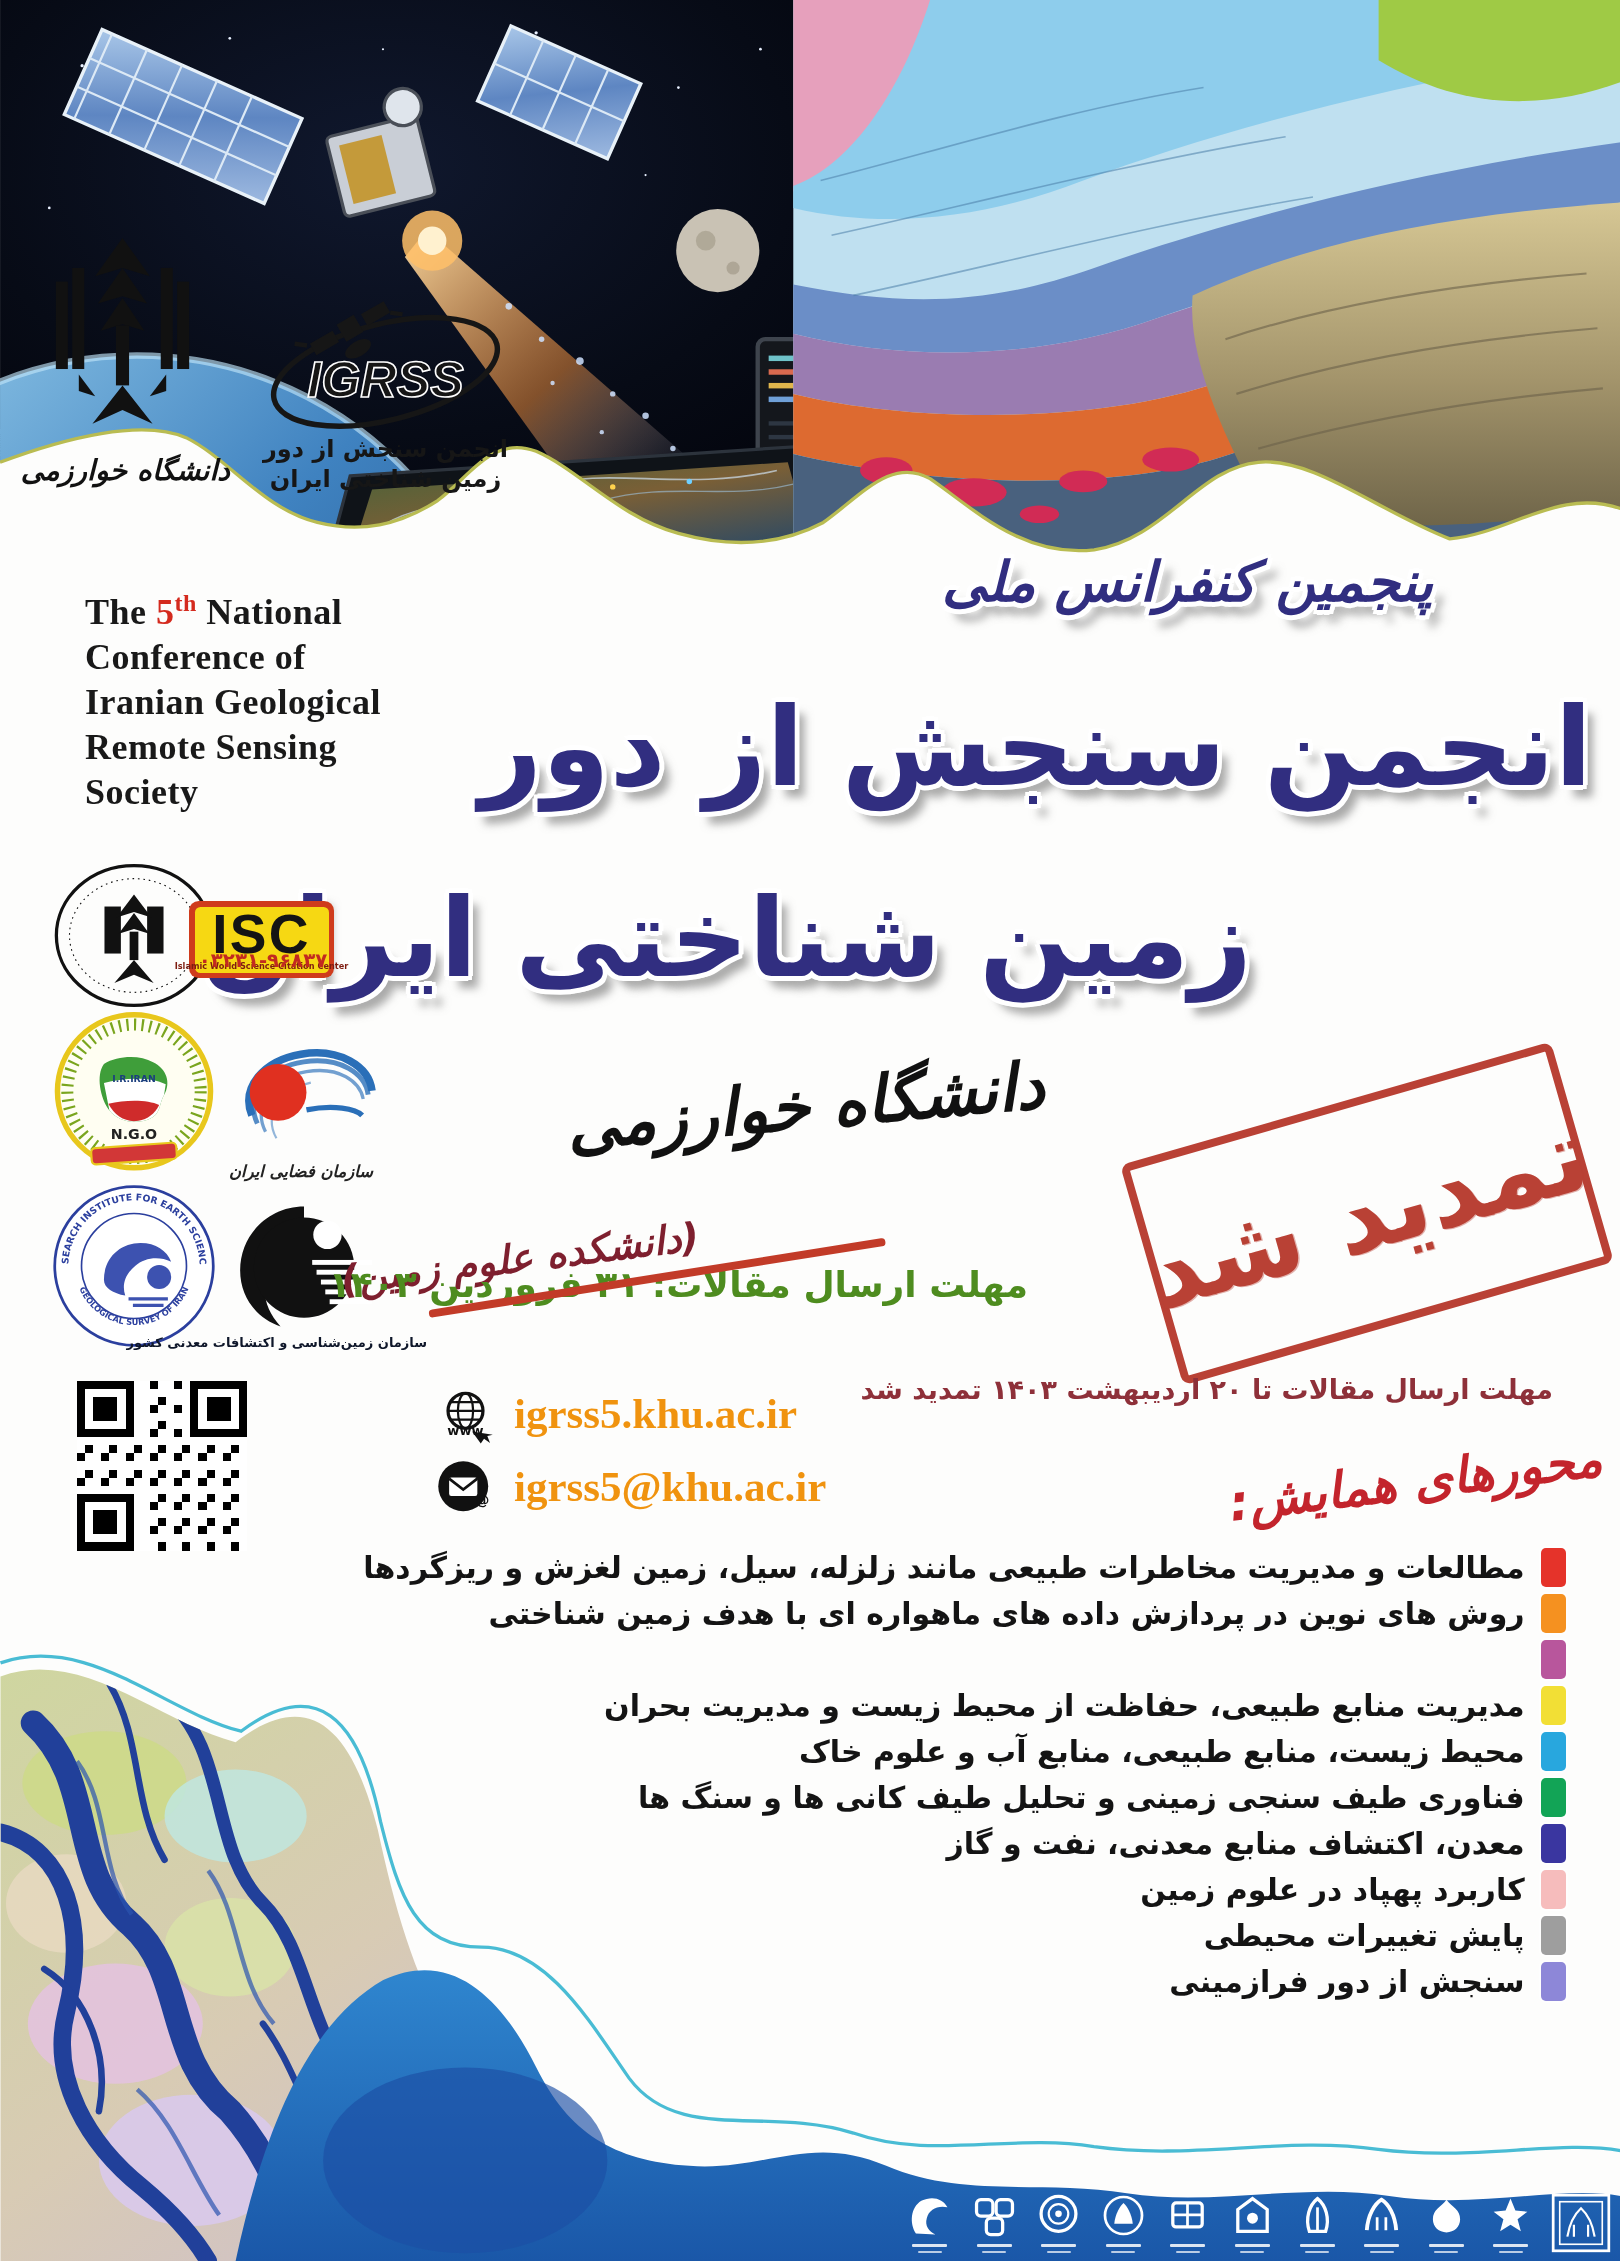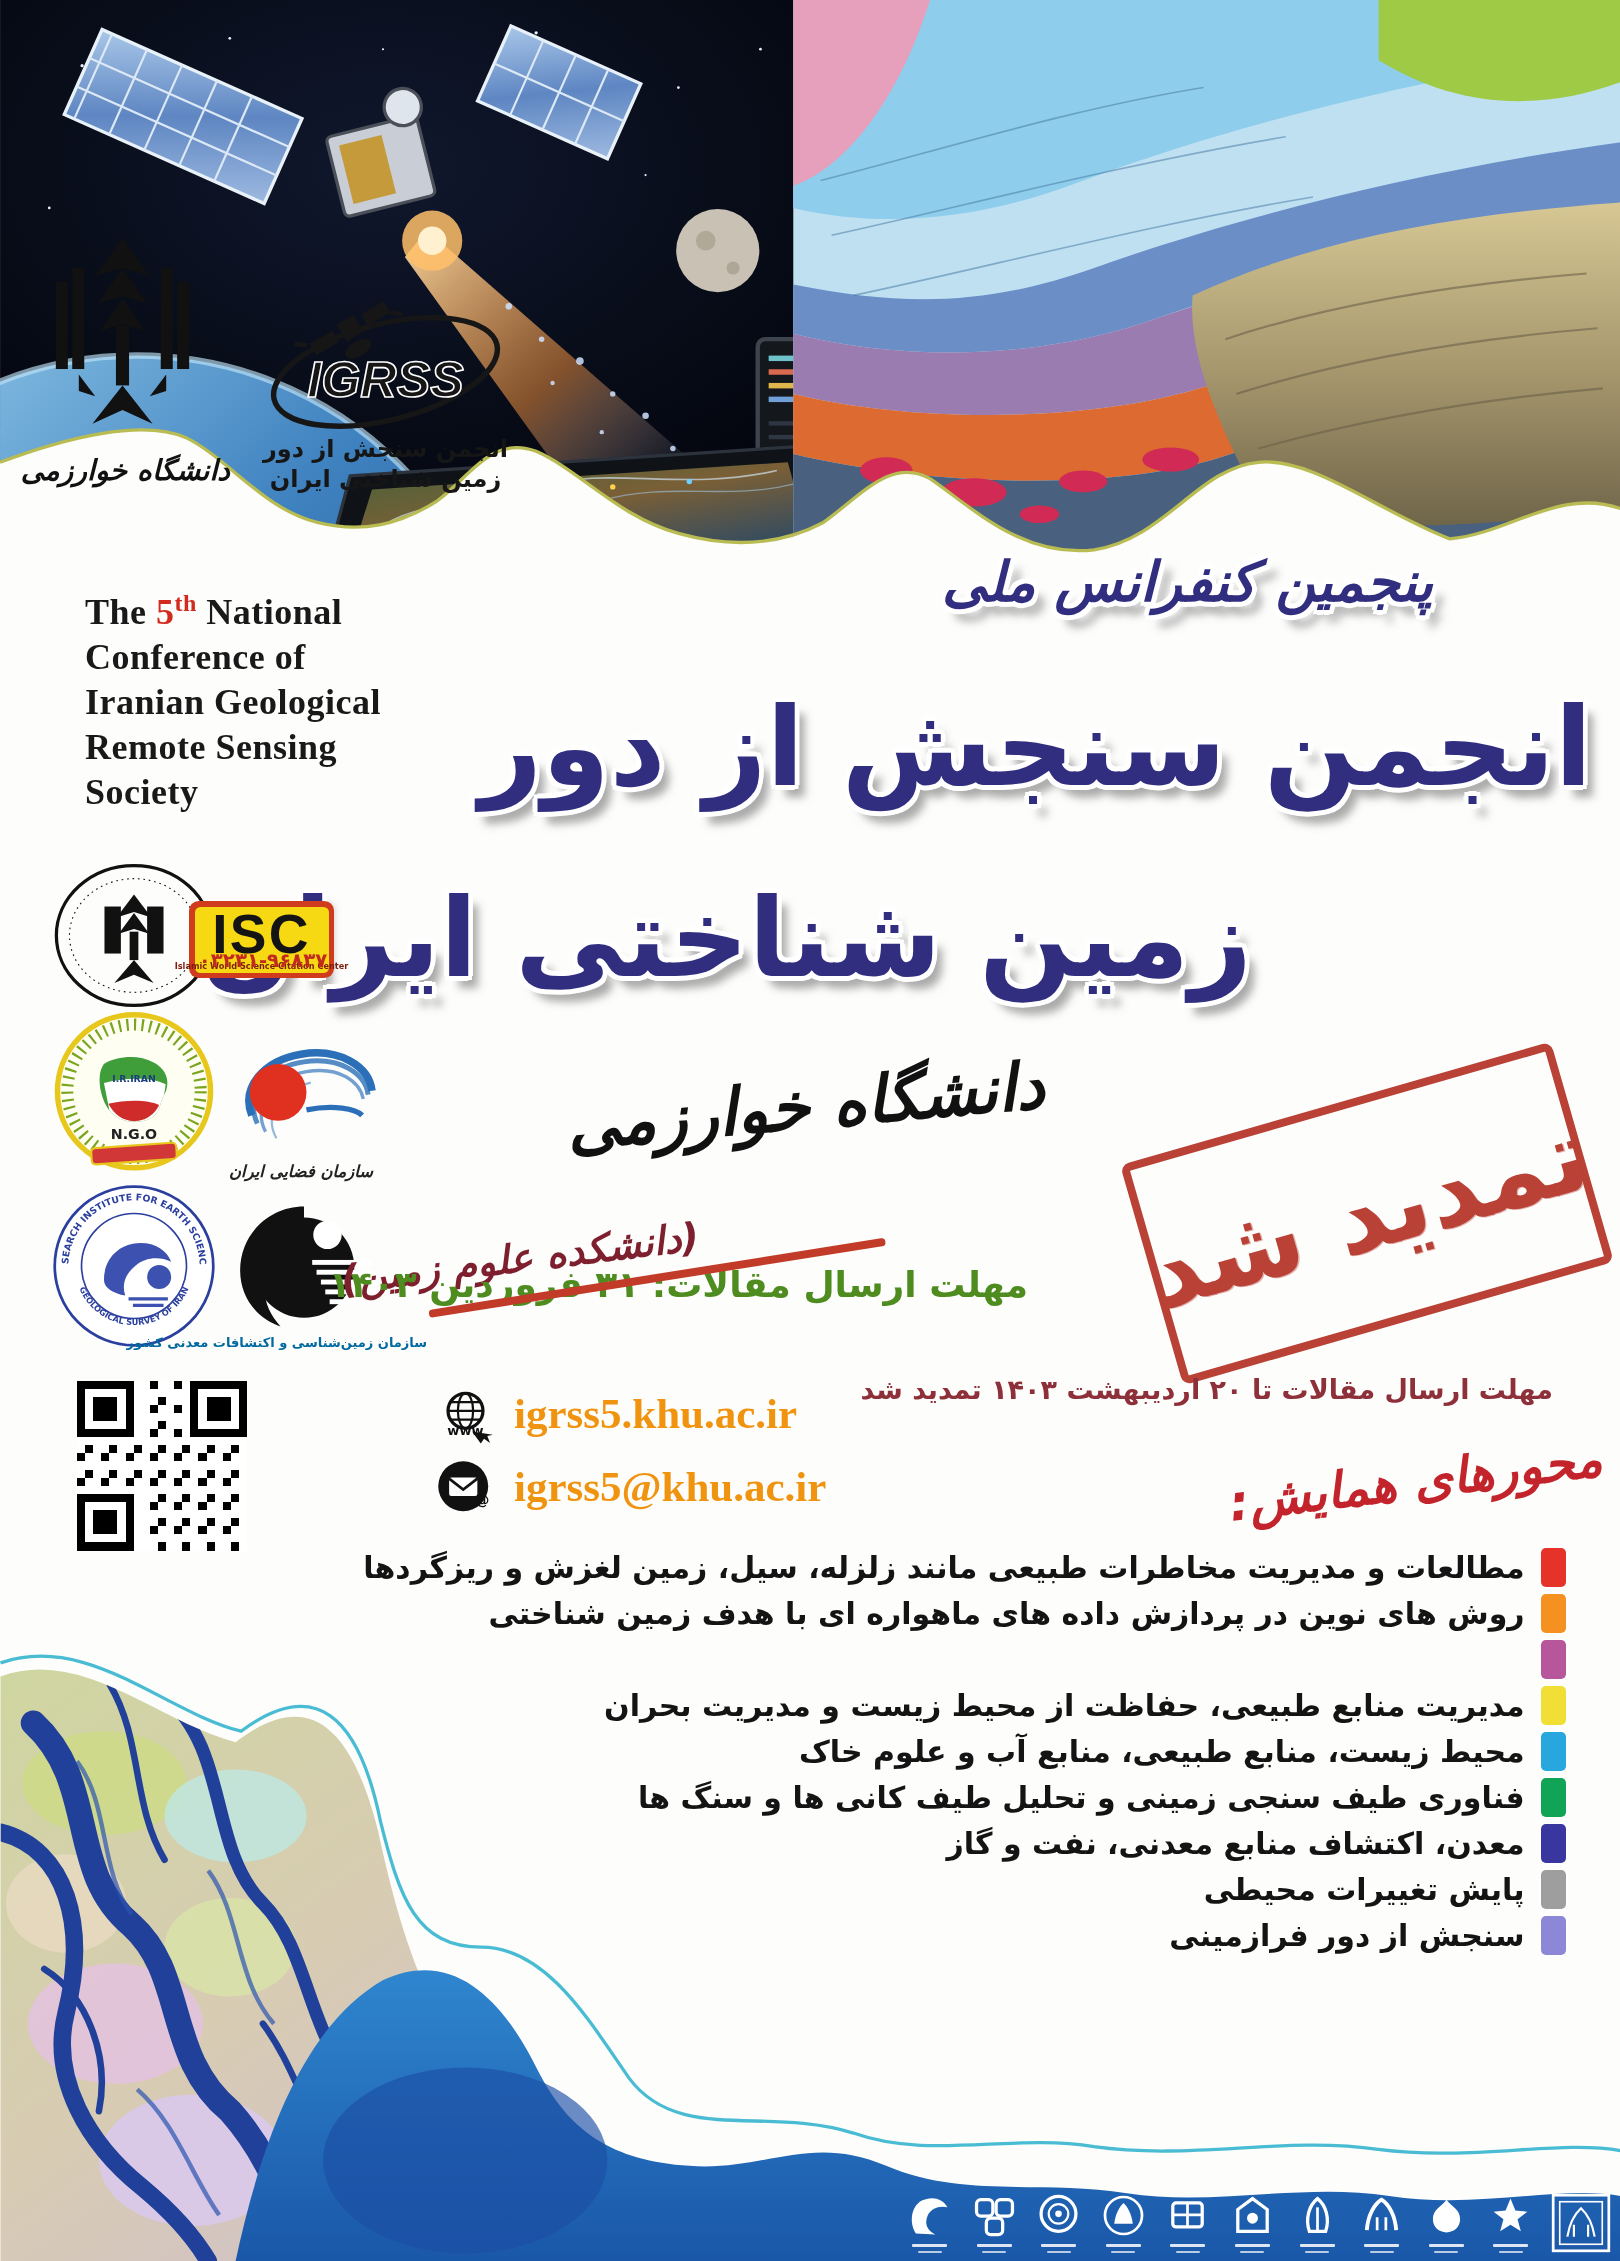--- a/index.html
+++ b/index.html
@@ -48,21 +48,21 @@
   .topic-bullet{width:25px;height:39px;border-radius:4.9px;flex:0 0 auto;box-shadow:0 0 0 2.2px rgba(255,255,255,.55);}
 
   
   .isc-outer{background:#cf3b1c;border-radius:9.8px;padding:5.5px;box-sizing:border-box;}
   .isc-inner{background:#f6d813;border-radius:5.5px;width:100%;height:100%;display:flex;flex-direction:column;
              align-items:center;justify-content:center;box-sizing:border-box;}
   .isc-acronym{font-family:"Liberation Sans",sans-serif;font-weight:bold;font-size:55px;line-height:53px;color:#141414;letter-spacing:2.2px;}
   .isc-sub{font-size:8.2px;font-weight:bold;color:#7e1c10;white-space:nowrap;}
   .isc-code{font-weight:bold;color:#c22a20;font-size:19.7px;letter-spacing:2.2px;white-space:nowrap;}
 
-  .tiny-caption{direction:rtl;font-size:13px;font-weight:bold;color:#0369a1;text-align:center;white-space:nowrap;}
+  .tiny-caption{direction:rtl;font-size:13px;font-weight:bold;color:#0f172a;text-align:center;white-space:nowrap;}
 
   .uni-logo{display:flex;flex-direction:column;align-items:center;gap:4.4px;}
   .uni-cap{width:35px;height:2.2px;background:rgba(255,255,255,.85);border-radius:1.1px;}
   .uni-cap2{width:24px;height:1.6px;background:rgba(255,255,255,.7);border-radius:1.1px;}
 </style>
 </head>
 <body>
 
 <div id="poster">
 
@@ -458,20 +458,24 @@
       </div>
       <div class="topic-row">
         <span class="topic-label">فناوری طیف سنجی زمینی و تحلیل طیف کانی ها و سنگ ها</span>
         <span class="topic-bullet" style="background: rgb(18, 164, 86);"></span>
       </div>
       <div class="topic-row">
         <span class="topic-label">معدن، اکتشاف منابع معدنی، نفت و گاز</span>
         <span class="topic-bullet" style="background: rgb(58, 54, 160);"></span>
       </div>
       <div class="topic-row">
+        <span class="topic-label">کاربرد پهپاد در علوم زمین</span>
+        <span class="topic-bullet" style="background: rgb(246, 188, 188);"></span>
+      </div>
+      <div class="topic-row">
         <span class="topic-label">پایش تغییرات محیطی</span>
         <span class="topic-bullet" style="background: rgb(158, 158, 158);"></span>
       </div>
       <div class="topic-row">
         <span class="topic-label">سنجش از دور فرازمینی</span>
         <span class="topic-bullet" style="background: rgb(141, 135, 216);"></span>
       </div>
     </div>
 
   <svg class="abs" style="left:0;top:1641px;" width="1621" height="620" viewBox="0 0 2963 1134">

